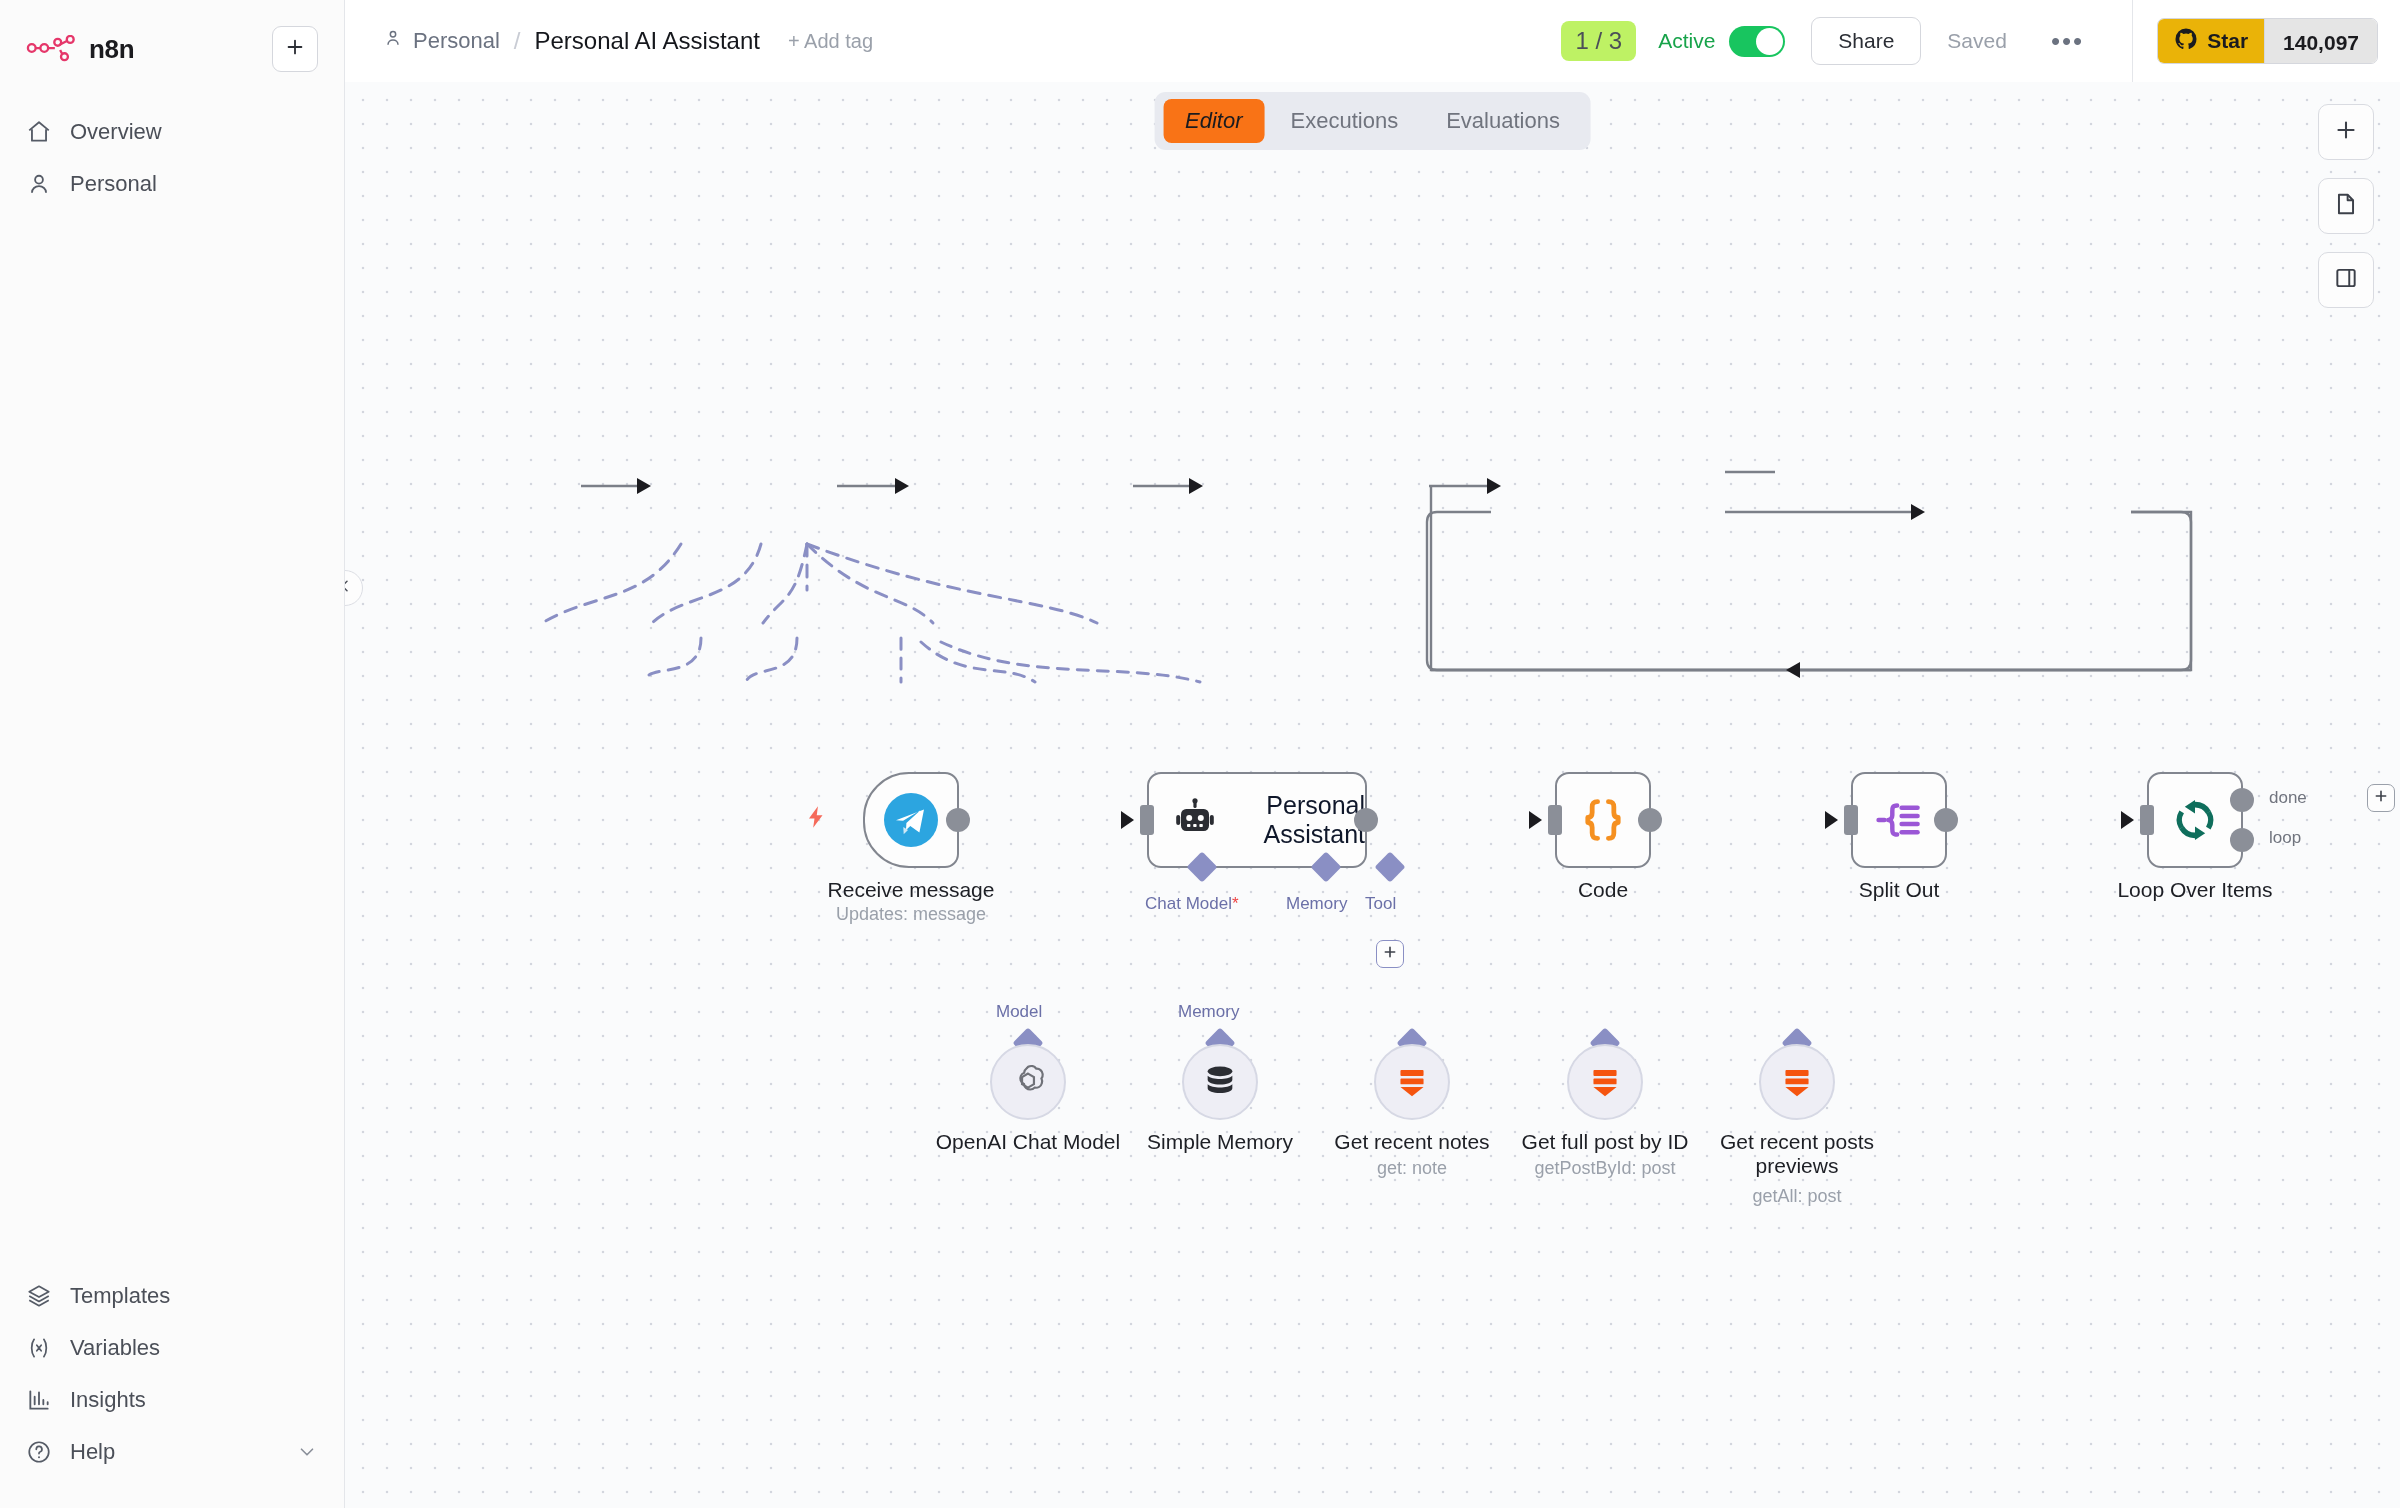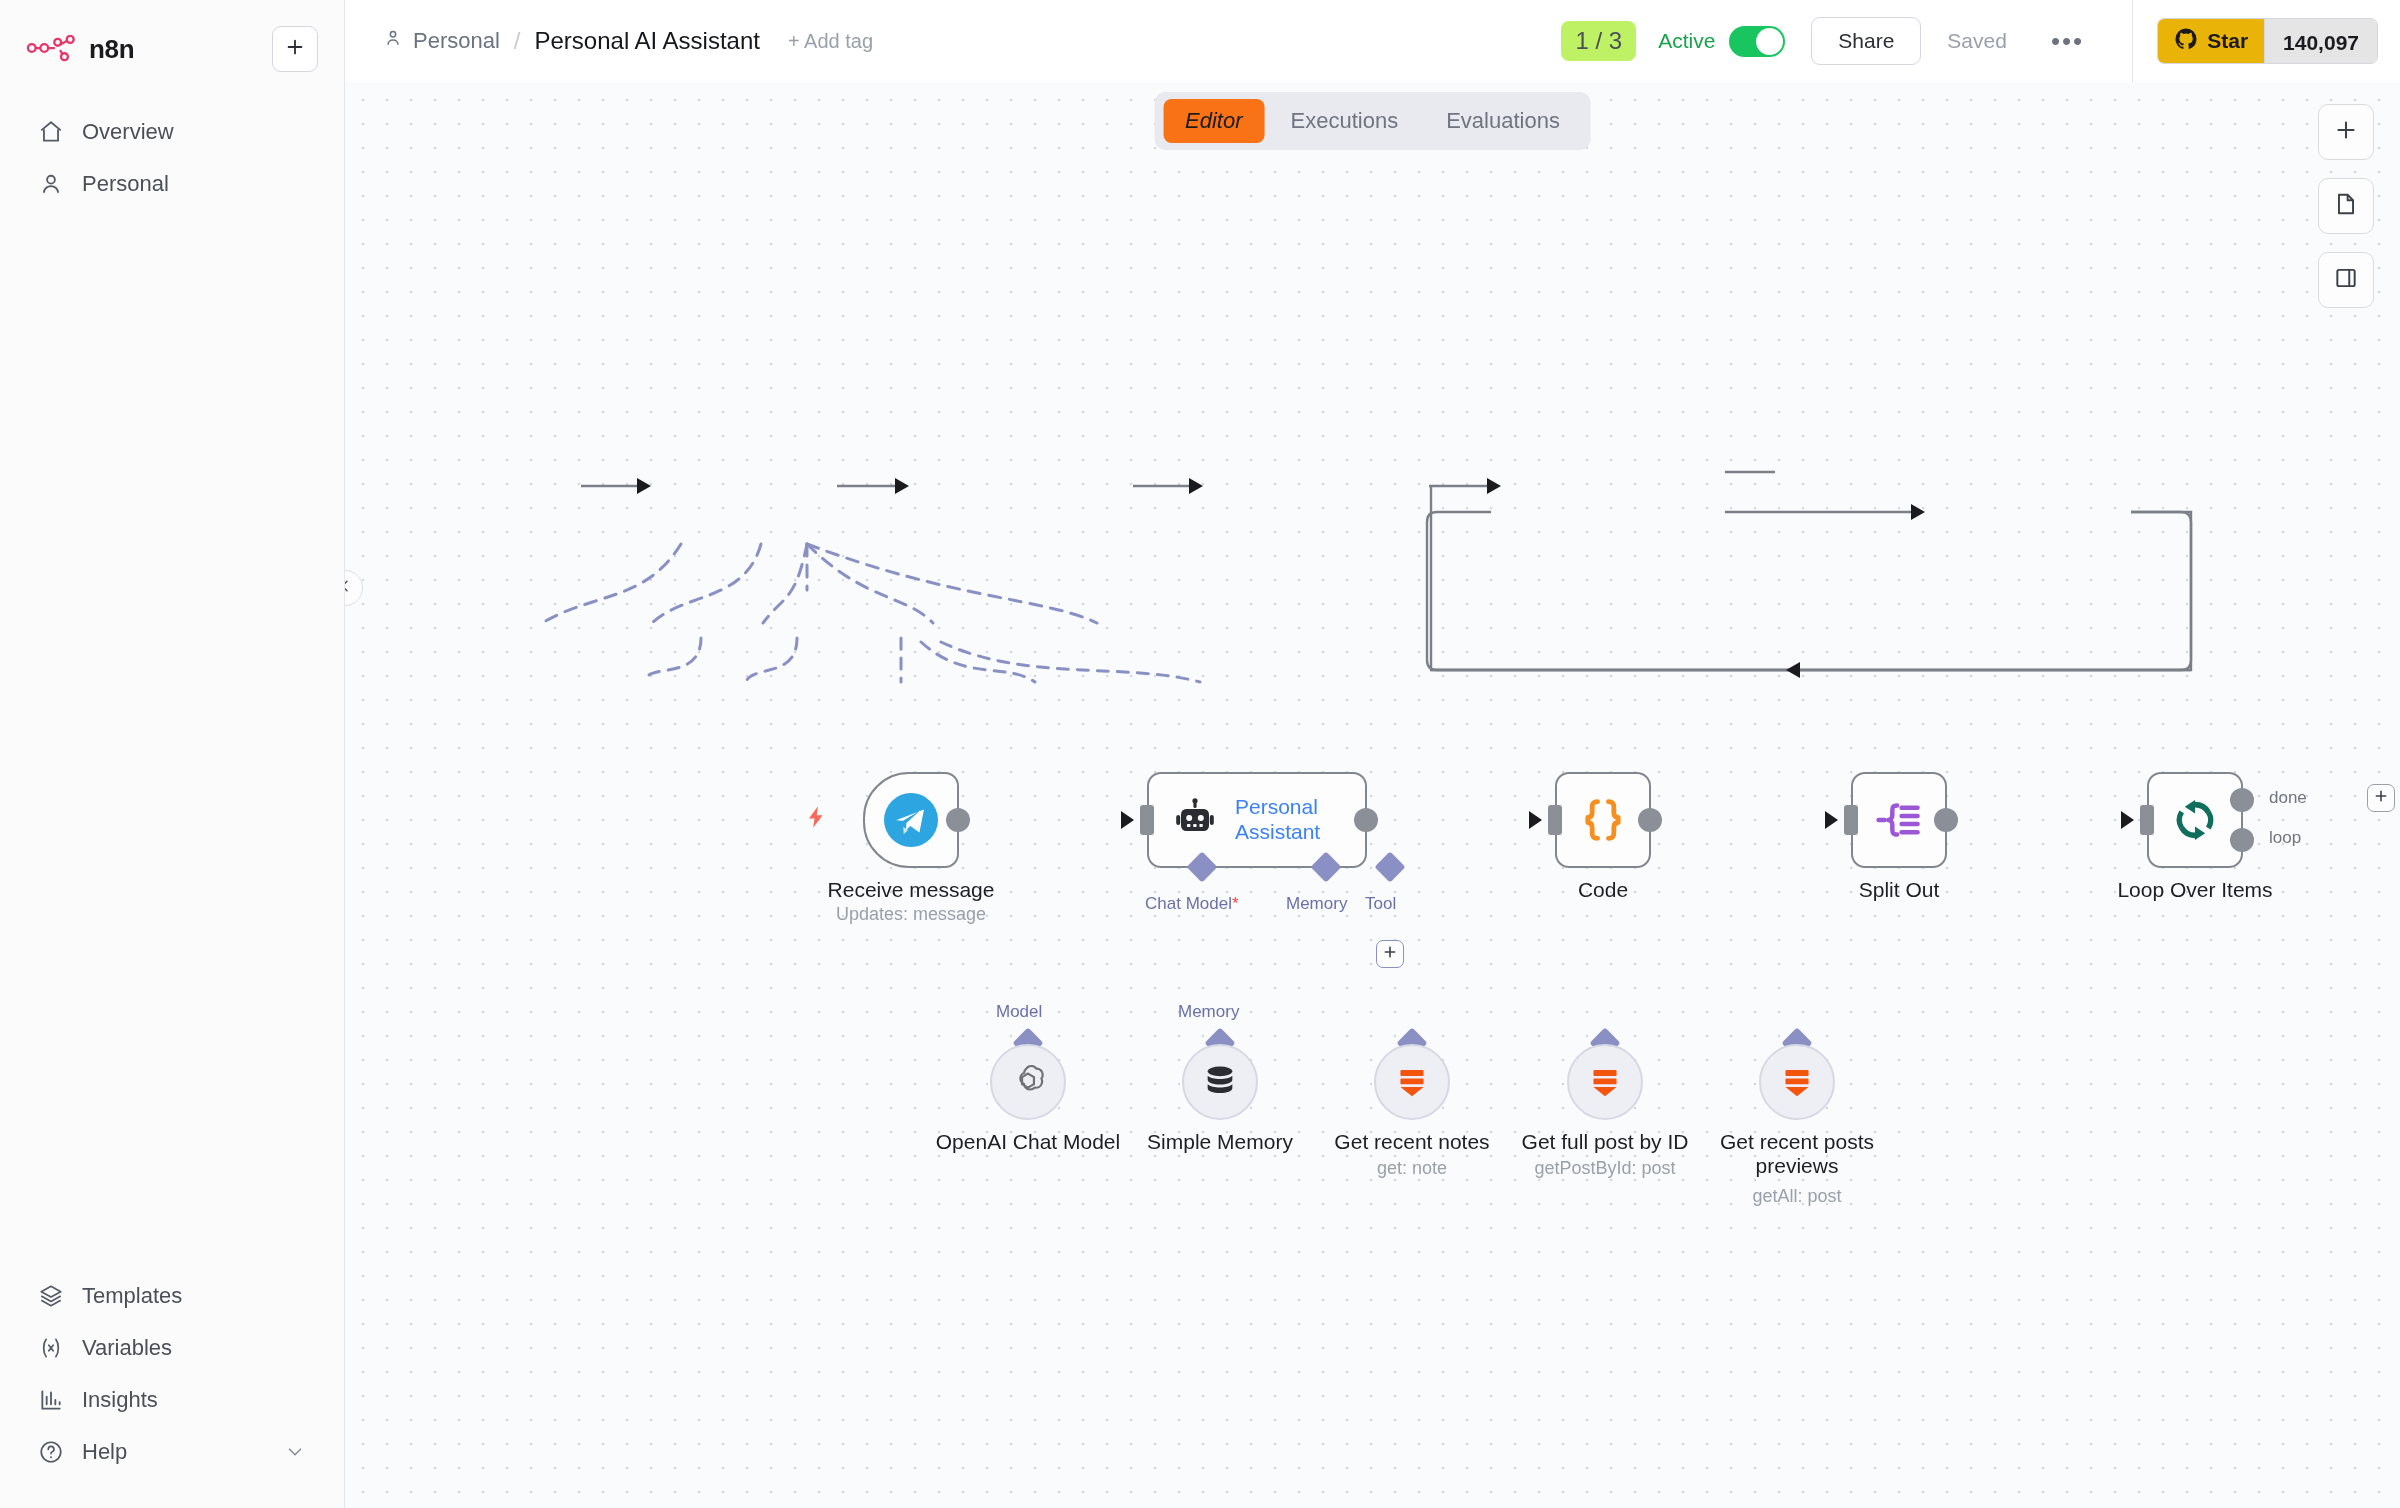--- a/index.html
+++ b/index.html
@@ -26,21 +26,21 @@
   .new-btn {
     width: 46px; height: 46px; border: 1px solid #d5d7dd; border-radius: 9px;
     background: #fff; display: flex; align-items: center; justify-content: center;
     cursor: pointer;
   }
   .new-btn svg { width: 22px; height: 22px; }
 
   .sb-nav { margin-top: 34px; display: flex; flex-direction: column; }
   .sb-item {
     display: flex; align-items: center; gap: 18px;
-    padding: 13px 38px; cursor: pointer; color: #4b4f58;
+    padding: 13px 26px; cursor: pointer; color: #4b4f58;
     font-size: 22px;
   }
   .sb-ico { width: 26px; height: 26px; flex: 0 0 26px; display: flex; align-items: center; justify-content: center; color: #555b66; }
   .sb-ico svg { width: 26px; height: 26px; display: block; }
   .sb-label { font-size: 22px; color: #4b4f58; }
   .sb-spacer { flex: 1 1 auto; }
   .sb-bottom { padding-bottom: 30px; display: flex; flex-direction: column; }
   .sb-chev { margin-left: auto; color: #8a8f99; display: flex; align-items: center; }
   .sb-chev svg { width: 22px; height: 22px; }
 
@@ -131,21 +131,21 @@
   .node.trigger { width: 96px; height: 96px; border-radius: 46px 14px 14px 46px; align-items: center; }
   .node.agent { width: 220px; height: 96px; border-radius: 14px; justify-content: flex-start; padding-left: 22px; gap: 16px; }
   .node-title {
     position: absolute; left: 50%; transform: translateX(-50%); top: 104px;
     font-size: 21px; color: #1d1f25; white-space: nowrap; text-align: center;
   }
   .node-sub {
     position: absolute; left: 50%; transform: translateX(-50%); top: 130px;
     font-size: 18px; color: #9aa0aa; white-space: nowrap; text-align: center;
   }
-  .agent-text { font-size: 21px; color: #3b82f6; line-height: 1.18; }
+  .agent-text { font-size: 25px; color: #0f172a; line-height: 1.18; text-align: right; }
   .ico-wrap { display: flex; align-items: center; justify-content: center; }
 
   .port-in {
     position: absolute; left: -9px; top: 50%; transform: translateY(-50%);
     width: 14px; height: 30px; background: #8b8f98; border-radius: 3px;
   }
   .port-arrow { position: absolute; left: -28px; top: 50%; transform: translateY(-50%); width: 0; height: 0;
     border-top: 9px solid transparent; border-bottom: 9px solid transparent; border-left: 13px solid #1b1b1f; }
   .port-out { position: absolute; right: -13px; top: 50%; transform: translateY(-50%);
     width: 24px; height: 24px; border-radius: 50%; background: #8b8f98; }

